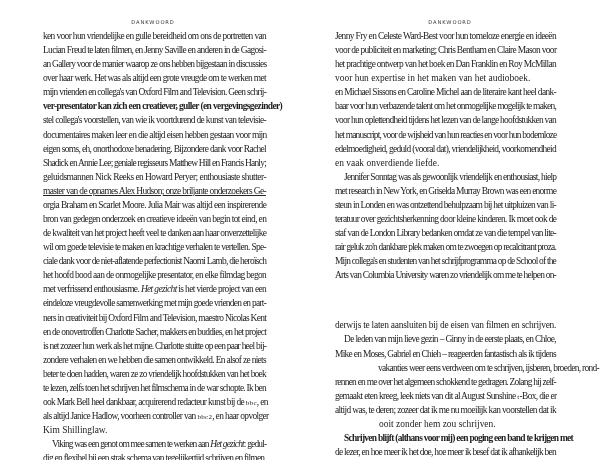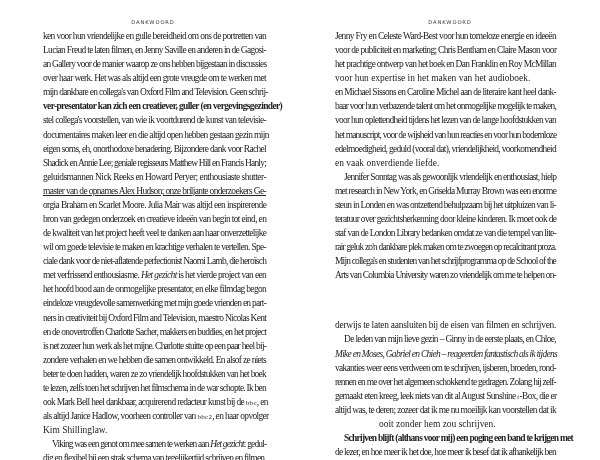--- a/index.html
+++ b/index.html
@@ -40,35 +40,35 @@
 </head>
 <body>
 
 <div class="page left">
   <div class="running-head">DANKWOORD</div>
   <div class="body-text">
       <span class="line" style="display: block; letter-spacing: -0.643px;">ken voor hun vriendelijke en gulle bereidheid om ons de portretten van</span>
       <span class="line" style="display: block; letter-spacing: -0.676px;">Lucian Freud te laten filmen, en Jenny Saville en anderen in de Gagosi-</span>
       <span class="line" style="display: block; letter-spacing: -0.732px;">an Gallery voor de manier waarop ze ons hebben bijgestaan in discussies</span>
       <span class="line" style="display: block; letter-spacing: -0.638px;">over haar werk. Het was als altijd een grote vreugde om te werken met</span>
-      <span class="line" style="display: block; letter-spacing: -0.704px;">mijn dankbare en collega's van Oxford Film and Television. Geen schrij-</span>
+      <span class="line" style="display: block; letter-spacing: -0.704px;">mijn vrienden en collega's van Oxford Film and Television. Geen schrij-</span>
       <span class="line" style="display: block; letter-spacing: -0.606px; font-weight: bold;">ver-presentator kan zich een creatiever, guller (en vergevingsgezinder)</span>
       <span class="line" style="display: block; letter-spacing: -0.662px;">stel collega's voorstellen, van wie ik voortdurend de kunst van televisie-</span>
-      <span class="line" style="display: block; letter-spacing: -0.632px;">documentaires maken leer en die altijd open hebben gestaan gezin mijn</span>
+      <span class="line" style="display: block; letter-spacing: -0.632px;">documentaires maken leer en die altijd eisen hebben gestaan voor mijn</span>
       <span class="line" style="display: block; letter-spacing: -0.672px;">eigen soms, eh, onorthodoxe benadering. Bijzondere dank voor Rachel</span>
       <span class="line" style="display: block; letter-spacing: -0.775px;">Shadick en Annie Lee; geniale regisseurs Matthew Hill en Francis Hanly;</span>
       <span class="line" style="display: block; letter-spacing: -0.531px;">geluidsmannen Nick Reeks en Howard Peryer; enthousiaste shutter-</span>
       <span class="line" style="display: block; letter-spacing: -0.652px; text-decoration: underline;">master van de opnames Alex Hudson; onze briljante onderzoekers Ge-</span>
       <span class="line" style="display: block; letter-spacing: -0.609px;">orgia Braham en Scarlet Moore. Julia Mair was altijd een inspirerende</span>
       <span class="line" style="display: block; letter-spacing: -0.638px;">bron van gedegen onderzoek en creatieve ideeën van begin tot eind, en</span>
       <span class="line" style="display: block; letter-spacing: -0.676px;">de kwaliteit van het project heeft veel te danken aan haar onverzettelijke</span>
       <span class="line" style="display: block; letter-spacing: -0.681px;">wil om goede televisie te maken en krachtige verhalen te vertellen. Spe-</span>
       <span class="line" style="display: block; letter-spacing: -0.736px;">ciale dank voor de niet-aflatende perfectionist Naomi Lamb, die heroïsch</span>
+      <span class="line" style="display: block; letter-spacing: -0.632px;">het hoofd bood aan de onmogelijke presentator, en elke filmdag begon</span>
       <span class="line" style="display: block; letter-spacing: -0.634px;"><span>met verfrissend enthousiasme. </span><i>Het gezicht</i><span> is het vierde project van een</span></span>
-      <span class="line" style="display: block; letter-spacing: -0.632px;">het hoofd bood aan de onmogelijke presentator, en elke filmdag begon</span>
       <span class="line" style="display: block; letter-spacing: -0.735px;">eindeloze vreugdevolle samenwerking met mijn goede vrienden en part-</span>
       <span class="line" style="display: block; letter-spacing: -0.699px;">ners in creativiteit bij Oxford Film and Television, maestro Nicolas Kent</span>
       <span class="line" style="display: block; letter-spacing: -0.722px;">en de onovertroffen Charlotte Sacher, makkers en buddies, en het project</span>
       <span class="line" style="display: block; letter-spacing: -0.74px;">is net zozeer hun werk als het mijne. Charlotte stuitte op een paar heel bij-</span>
       <span class="line" style="display: block; letter-spacing: -0.696px;">zondere verhalen en we hebben die samen ontwikkeld. En alsof ze niets</span>
       <span class="line" style="display: block; letter-spacing: -0.746px;">beter te doen hadden, waren ze zo vriendelijk hoofdstukken van het boek</span>
       <span class="line" style="display: block; letter-spacing: -0.747px;">te lezen, zelfs toen het schrijven het filmschema in de war schopte. Ik ben</span>
       <span class="line" style="display: block; letter-spacing: -0.662px;"><span>ook Mark Bell heel dankbaar, acquirerend redacteur kunst bij de </span><span class="sc">bbc</span><span>, en</span></span>
       <span class="line" style="display: block; letter-spacing: -0.653px;"><span>als altijd Janice Hadlow, voorheen controller van </span><span class="sc">bbc2</span><span>, en haar opvolger</span></span>
       <span class="line last" style="display: block;">Kim Shillinglaw.</span>
@@ -94,22 +94,22 @@
       <span class="line indent" style="display: block; letter-spacing: -0.71px;">Jennifer Sonntag was als gewoonlijk vriendelijk en enthousiast, hielp</span>
       <span class="line" style="display: block; letter-spacing: -0.723px;">met research in New York, en Griselda Murray Brown was een enorme</span>
       <span class="line" style="display: block; letter-spacing: -0.718px;">steun in Londen en was ontzettend behulpzaam bij het uitpluizen van li-</span>
       <span class="line" style="display: block; letter-spacing: -0.652px;">teratuur over gezichtsherkenning door kleine kinderen. Ik moet ook de</span>
       <span class="line" style="display: block; letter-spacing: -0.71px;">staf van de London Library bedanken omdat ze van die tempel van lite-</span>
       <span class="line" style="display: block; letter-spacing: -0.806px;">rair geluk zo'n dankbare plek maken om te zwoegen op recalcitrant proza.</span>
       <span class="line" style="display: block; letter-spacing: -0.806px;">Mijn collega's en studenten van het schrijfprogramma op de School of the</span>
       <span class="line" style="display: block; letter-spacing: -0.768px;">Arts van Columbia University waren zo vriendelijk om me te helpen on-</span>
       <span class="line last" style="display: block; letter-spacing: -0.246px; margin-top: 36px;">derwijs te laten aansluiten bij de eisen van filmen en schrijven.</span>
       <span class="line indent" style="display: block; letter-spacing: -0.662px;">De leden van mijn lieve gezin – Ginny in de eerste plaats, en Chloe,</span>
-      <span class="line" style="display: block; letter-spacing: -0.704px; font-style: italic;">Mike en Moses, Gabriel en Chieh – reageerden fantastisch als ik tijdens</span>
-      <span class="line" style="display: block; letter-spacing: -0.7px;">vakanties weer eens verdween om te schrijven, ijsberen, broeden, rond-</span>
+      <span class="line" style="display: block; letter-spacing: -0.704px;">Mike en Moses, Gabriel en Chieh – reageerden fantastisch als ik tijdens</span>
+      <span class="line" style="display: block; letter-spacing: -0.7px; margin-left: 43px;">vakanties weer eens verdween om te schrijven, ijsberen, broeden, rond-</span>
       <span class="line" style="display: block; letter-spacing: -0.771px;">rennen en me over het algemeen schokkend te gedragen. Zolang hij zelf-</span>
       <span class="line" style="display: block; letter-spacing: -0.648px;"><span>gemaakt eten kreeg, leek niets van dit al August Sunshine </span><span class="sc">t</span><span>-Box, die er</span></span>
       <span class="line" style="display: block; letter-spacing: -0.644px;">altijd was, te deren; zozeer dat ik me nu moeilijk kan voorstellen dat ik</span>
       <span class="line last" style="display: block; margin-left: 44px;">ooit zonder hem zou schrijven.</span>
       <span class="line indent" style="display: block; letter-spacing: -0.714px; font-weight: bold;">Schrijven blijft (althans voor mij) een poging een band te krijgen met</span>
       <span class="line" style="display: block; letter-spacing: -0.743px;">de lezer, en hoe meer ik het doe, hoe meer ik besef dat ik afhankelijk ben</span>
       <span class="line" style="display: block; letter-spacing: -0.765px;">van mijn vrienden om het vol te houden. Laura Cumming en Hilary Fra-</span>
       <span class="line" style="display: block; letter-spacing: -0.797px;">ser, die zelf zo welsprekend en inzichtelijk over kunst hebben geschreven,</span>
     </div>
   <div class="folio">577</div>

